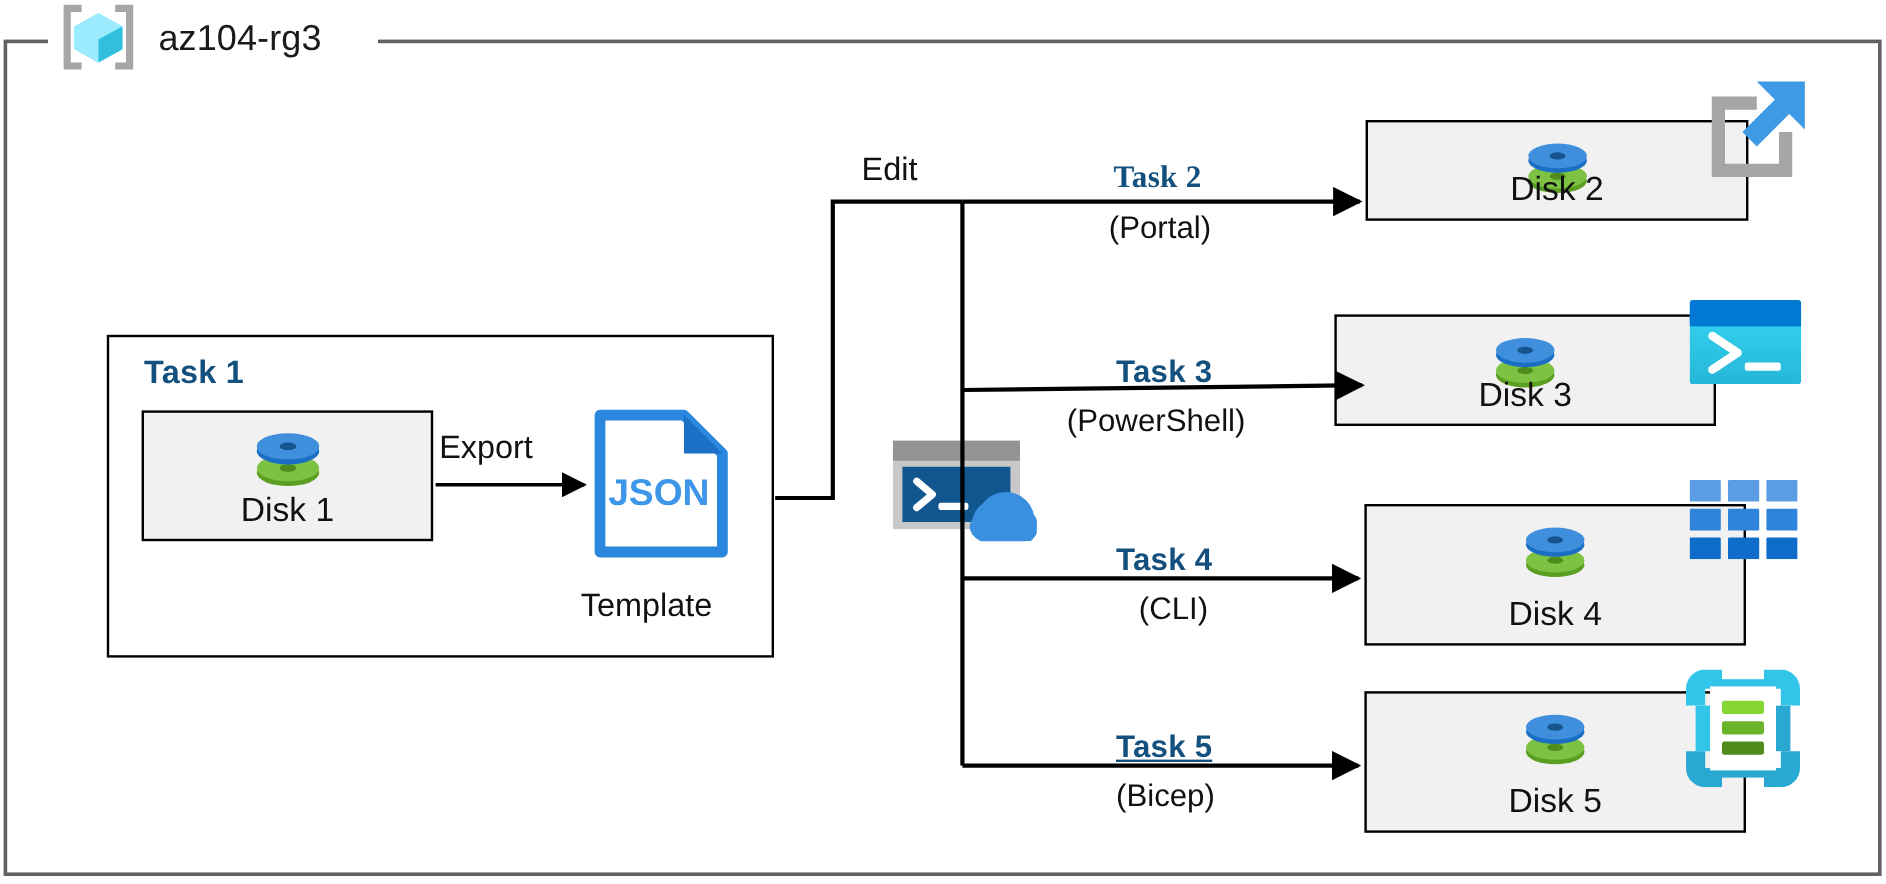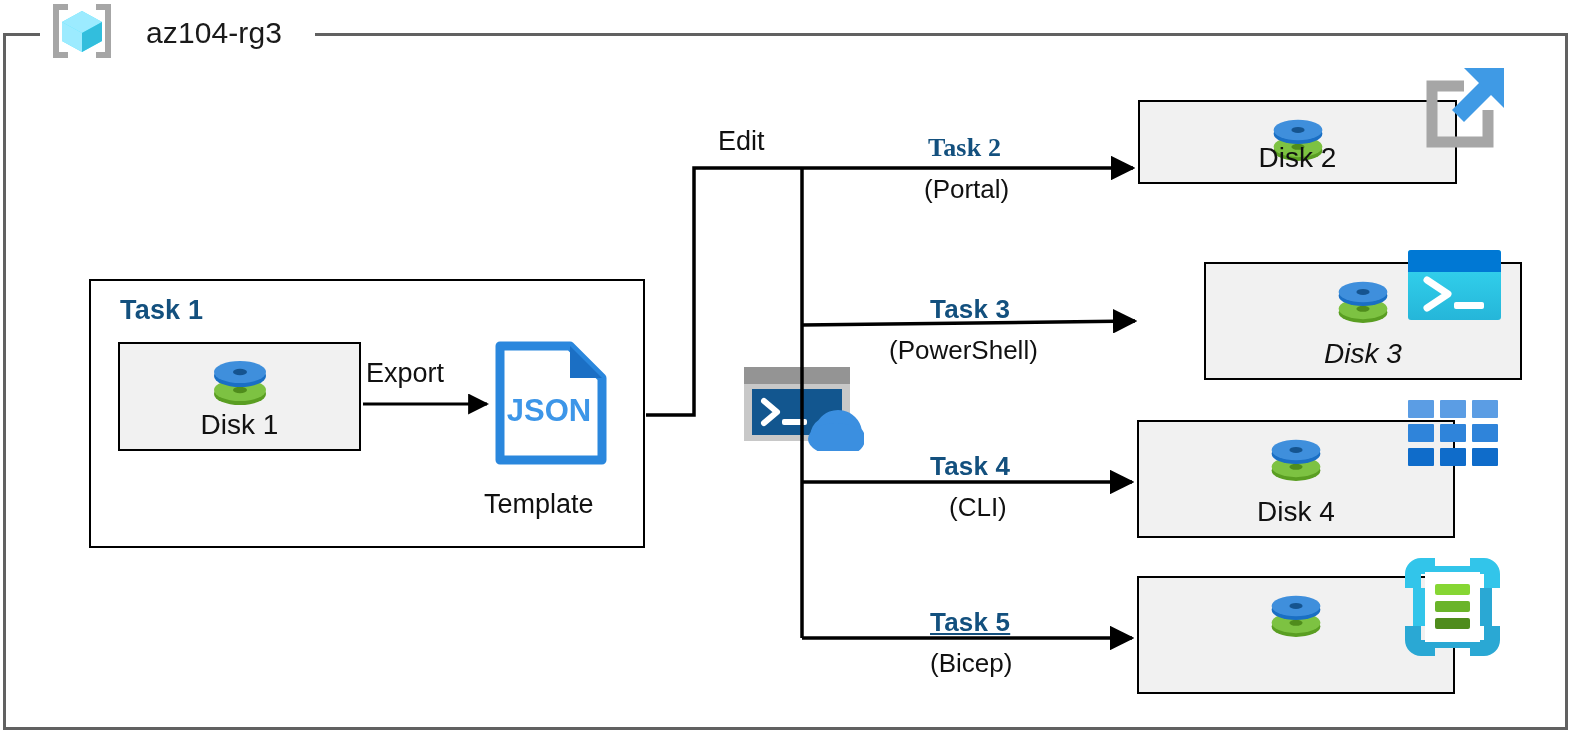--- a/index.html
+++ b/index.html
@@ -36,21 +36,21 @@
     width: 275px;
     height: 36px;
     background: #ffffff;
   }
   .rg-header {
     position: absolute;
     left: 46px;
     top: 4px;
     display: flex;
     align-items: center;
-    gap: 28px;
+    gap: 14px;
     height: 58px;
   }
   .rg-name {
     font-size: 30px;
     color: #1a1a1a;
     letter-spacing: 0.1px;
     white-space: nowrap;
   }
 
   
@@ -221,21 +221,21 @@
     <svg width="104" height="104" viewBox="0 0 104 104">
       <path d="M56 24 H24 V80 H80 V48" fill="none" stroke="#a6a6a6" stroke-width="11" stroke-linecap="butt" stroke-linejoin="miter"></path>
       <path d="M50 54 L88 16" stroke="#3f9ae5" stroke-width="17" stroke-linecap="butt"></path>
       <polygon points="96,6 96,46 56,6" fill="#3f9ae5"></polygon>
     </svg>
   </div>
 
   <div class="flow-text task-name" style="left:930px; top:294px;">Task 3</div>
   <div class="flow-text task-sub" style="left:889px; top:335px;">(PowerShell)</div>
 
-  <div class="disk-box" style="left:1204px; top:262px; width:318px; height:118px;font-style:italic;">
+  <div class="disk-box" style="left:1112px; top:262px; width:318px; height:93px;">
     <div class="disk-glyph-wrap">
       <span>
         <svg width="60" height="60" viewBox="0 0 64 62">
           <ellipse cx="32" cy="38" rx="26" ry="11" fill="#5a9e22"></ellipse>
           <ellipse cx="32" cy="34" rx="26" ry="11" fill="#7dc242"></ellipse>
           <ellipse cx="32" cy="34" rx="7" ry="3.2" fill="#4f8c1c"></ellipse>
           <ellipse cx="32" cy="20" rx="26" ry="11" fill="#1a6fc4"></ellipse>
           <ellipse cx="32" cy="16" rx="26" ry="11" fill="#3f8fdc"></ellipse>
           <ellipse cx="32" cy="16" rx="7" ry="3.2" fill="#15548f"></ellipse>
         </svg>
@@ -302,20 +302,21 @@
         <svg width="60" height="60" viewBox="0 0 64 62">
           <ellipse cx="32" cy="38" rx="26" ry="11" fill="#5a9e22"></ellipse>
           <ellipse cx="32" cy="34" rx="26" ry="11" fill="#7dc242"></ellipse>
           <ellipse cx="32" cy="34" rx="7" ry="3.2" fill="#4f8c1c"></ellipse>
           <ellipse cx="32" cy="20" rx="26" ry="11" fill="#1a6fc4"></ellipse>
           <ellipse cx="32" cy="16" rx="26" ry="11" fill="#3f8fdc"></ellipse>
           <ellipse cx="32" cy="16" rx="7" ry="3.2" fill="#15548f"></ellipse>
         </svg>
       </span>
     </div>
+    <div class="disk-box-label">Disk 5</div>
   </div>
 
   <div class="icon-abs" style="left:1405px; top:558px;">
     <svg width="95" height="98" viewBox="0 0 95 98">
 
       <path d="M8 30 V16 a8 8 0 0 1 8 -8 H30" fill="none" stroke="#32c5ea" stroke-width="16" stroke-linecap="butt"></path>
       <path d="M65 8 H79 a8 8 0 0 1 8 8 V30" fill="none" stroke="#32c5ea" stroke-width="16" stroke-linecap="butt"></path>
       <path d="M87 68 V82 a8 8 0 0 1 -8 8 H65" fill="none" stroke="#2aa8d4" stroke-width="16" stroke-linecap="butt"></path>
       <path d="M30 90 H16 a8 8 0 0 1 -8 -8 V68" fill="none" stroke="#2aa8d4" stroke-width="16" stroke-linecap="butt"></path>
       <rect x="8" y="30" width="16" height="38" fill="#32c5ea"></rect>

